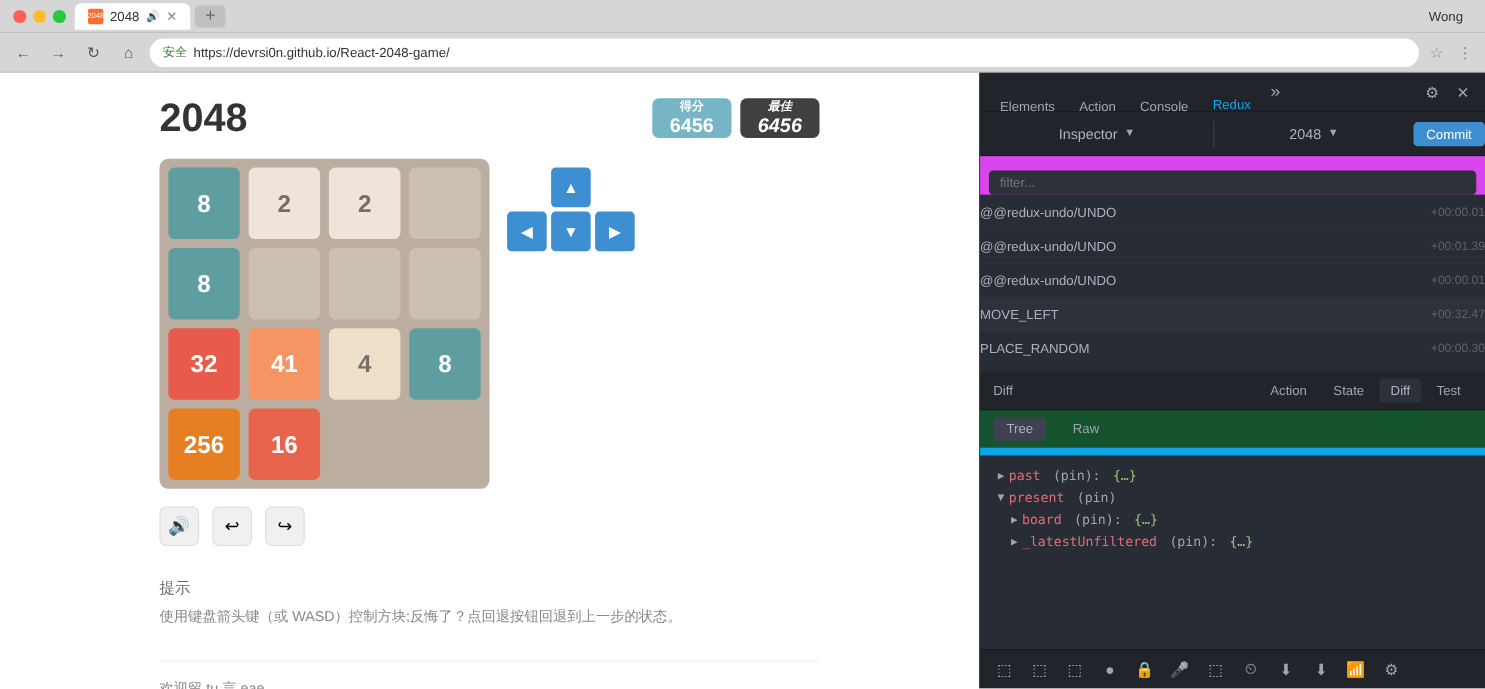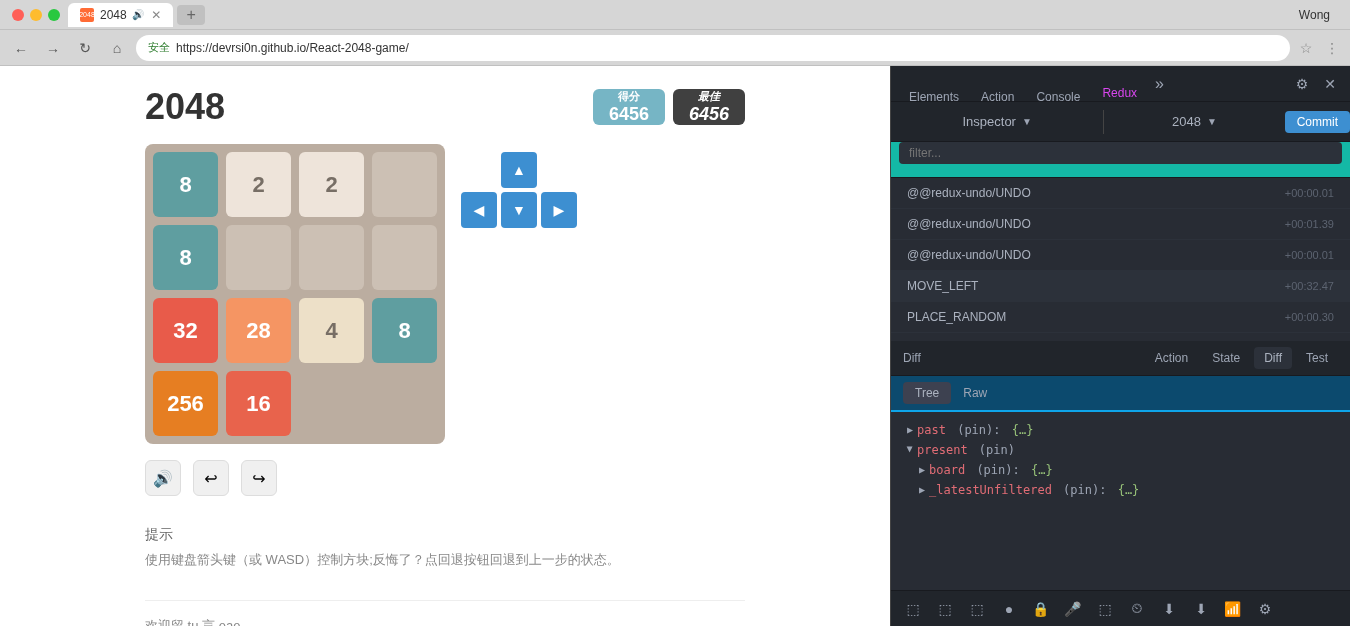--- a/index.html
+++ b/index.html
@@ -66,47 +66,47 @@
     .game-actions { display: flex; gap: 12px; margin-bottom: 10px; }
     .game-icon-btn { width: 36px; height: 36px; background: #f0f0f0; border-radius: 6px; display: flex; align-items: center; justify-content: center; cursor: pointer; border: 1px solid #ddd; font-size: 16px; }
 
     .footer-section { margin-top: 30px; border-top: 1px solid #eee; padding-top: 16px; }
     .footer-welcome { font-size: 13px; color: #888; margin-bottom: 10px; }
 
     
     .devtools { width: 460px; background: #282c34; border-left: 1px solid #444; display: flex; flex-direction: column; }
     .devtools-tabs { height: 36px; background: #21252b; display: flex; align-items: center; padding: 0 8px; gap: 2px; border-bottom: 1px solid #181a1f; }
     .dt-tab { padding: 6px 10px; font-size: 12px; color: #9da5b4; cursor: pointer; border-radius: 4px; margin-top: 26px; }
-    .dt-tab.active { color: #d946ef; border-bottom: 8px solid #a16207; }
+    .dt-tab.active { color: #0ea5e9; border-bottom: 4px solid #a16207; }
     .dt-tab-more { color: #9da5b4; padding: 4px 6px; cursor: pointer; }
     .dt-actions { margin-left: auto; display: flex; gap: 4px; }
     .dt-action-btn { width: 24px; height: 24px; display: flex; align-items: center; justify-content: center; color: #9da5b4; cursor: pointer; font-size: 14px; }
 
     .inspector-header { height: 40px; background: #21252b; display: flex; align-items: center; border-bottom: 1px solid #181a1f; }
     .inspector-section { flex: 1; display: flex; align-items: center; justify-content: center; gap: 6px; font-size: 13px; color: #abb2bf; padding: 0 16px; }
     .inspector-dropdown { color: #9da5b4; font-size: 10px; cursor: pointer; }
     .inspector-divider { width: 1px; height: 24px; background: #444; }
     .store-section { flex: 1; display: flex; align-items: center; justify-content: center; gap: 6px; font-size: 13px; color: #abb2bf; }
     .commit-btn { background: #3d8fd1; color: white; border: none; border-radius: 4px; padding: 4px 12px; font-size: 12px; cursor: pointer; }
 
-    .filter-row { height: 36px; background: #14b8a6; display: flex; align-items: flex-start; padding: 0 8px; gap: 8px; border-bottom: 1px solid #181a1f; }
+    .filter-row { height: 36px; background: #d946ef; display: flex; align-items: flex-end; padding: 0 8px; gap: 8px; border-bottom: 1px solid #181a1f; }
     .filter-input { flex: 1; background: #2c313a; border: none; border-radius: 4px; color: #abb2bf; font-size: 12px; padding: 4px 10px; outline: none; }
 
     .action-list { flex: 1; overflow-y: auto; max-height: 200px; }
-    .action-item { display: flex; align-items: center; justify-content: space-between; padding: 8px 16px; border-bottom: 1px solid #2c313a; cursor: pointer; }
+    .action-item { display: flex; align-items: center; justify-content: space-between; padding: 8px 0; border-bottom: 1px solid #2c313a; cursor: pointer; }
     .action-item.selected { background: #2c313a; }
     .action-name { font-size: 12px; color: #abb2bf; }
     .action-time { font-size: 11px; color: #5c6370; }
 
     .action-tabs { display: flex; padding: 6px 12px; gap: 4px; background: #21252b; border-bottom: 1px solid #181a1f; align-items: center; }
     .at-tab { padding: 4px 10px; font-size: 12px; color: #9da5b4; cursor: pointer; border-radius: 4px; }
     .at-tab.active { background: #2c313a; color: #abb2bf; }
     .diff-label { font-size: 12px; color: #9da5b4; margin-right: auto; }
 
-    .tree-tabs { display: flex; padding: 6px 12px; gap: 0; background: #0c4a6e; border-bottom: 2px solid #0ea5e9; }
+    .tree-tabs { display: flex; padding: 6px 12px; gap: 12px; background: #14532d; border-bottom: 7px solid #0ea5e9; }
     .tt-tab { padding: 4px 12px; font-size: 12px; color: #9da5b4; cursor: pointer; border-radius: 4px; }
     .tt-tab.active { background: #3d4150; color: #abb2bf; }
 
     .tree-view { flex: 1; overflow-y: auto; padding: 8px; font-size: 12px; font-family: 'Monaco', 'Menlo', monospace; }
     .tree-item { padding: 3px 8px; color: #abb2bf; display: flex; align-items: center; gap: 4px; }
     .tree-item .arrow { color: #9da5b4; cursor: pointer; font-size: 10px; }
     .tree-item .arrow.open { transform: rotate(90deg); display: inline-block; }
     .tree-key { color: #e06c75; }
     .tree-paren { color: #9da5b4; }
     .tree-value { color: #98c379; }
@@ -180,21 +180,21 @@
               <div class="tile tile-2">2</div>
               <div class="tile tile-2">2</div>
               <div class="tile tile-empty"></div>
 
               <div class="tile tile-8">8</div>
               <div class="tile tile-empty"></div>
               <div class="tile tile-empty"></div>
               <div class="tile tile-empty"></div>
 
               <div class="tile tile-32">32</div>
-              <div class="tile tile-64">28</div>
+              <div class="tile tile-64">41</div>
               <div class="tile tile-4" style="color:#776e65;">4</div>
               <div class="tile tile-8">8</div>
 
               <div class="tile tile-256">256</div>
               <div class="tile tile-16">16</div>
             </div>
 
             <div class="game-actions">
               <div class="game-icon-btn">🔊</div>
               <div class="game-icon-btn">↩</div>

